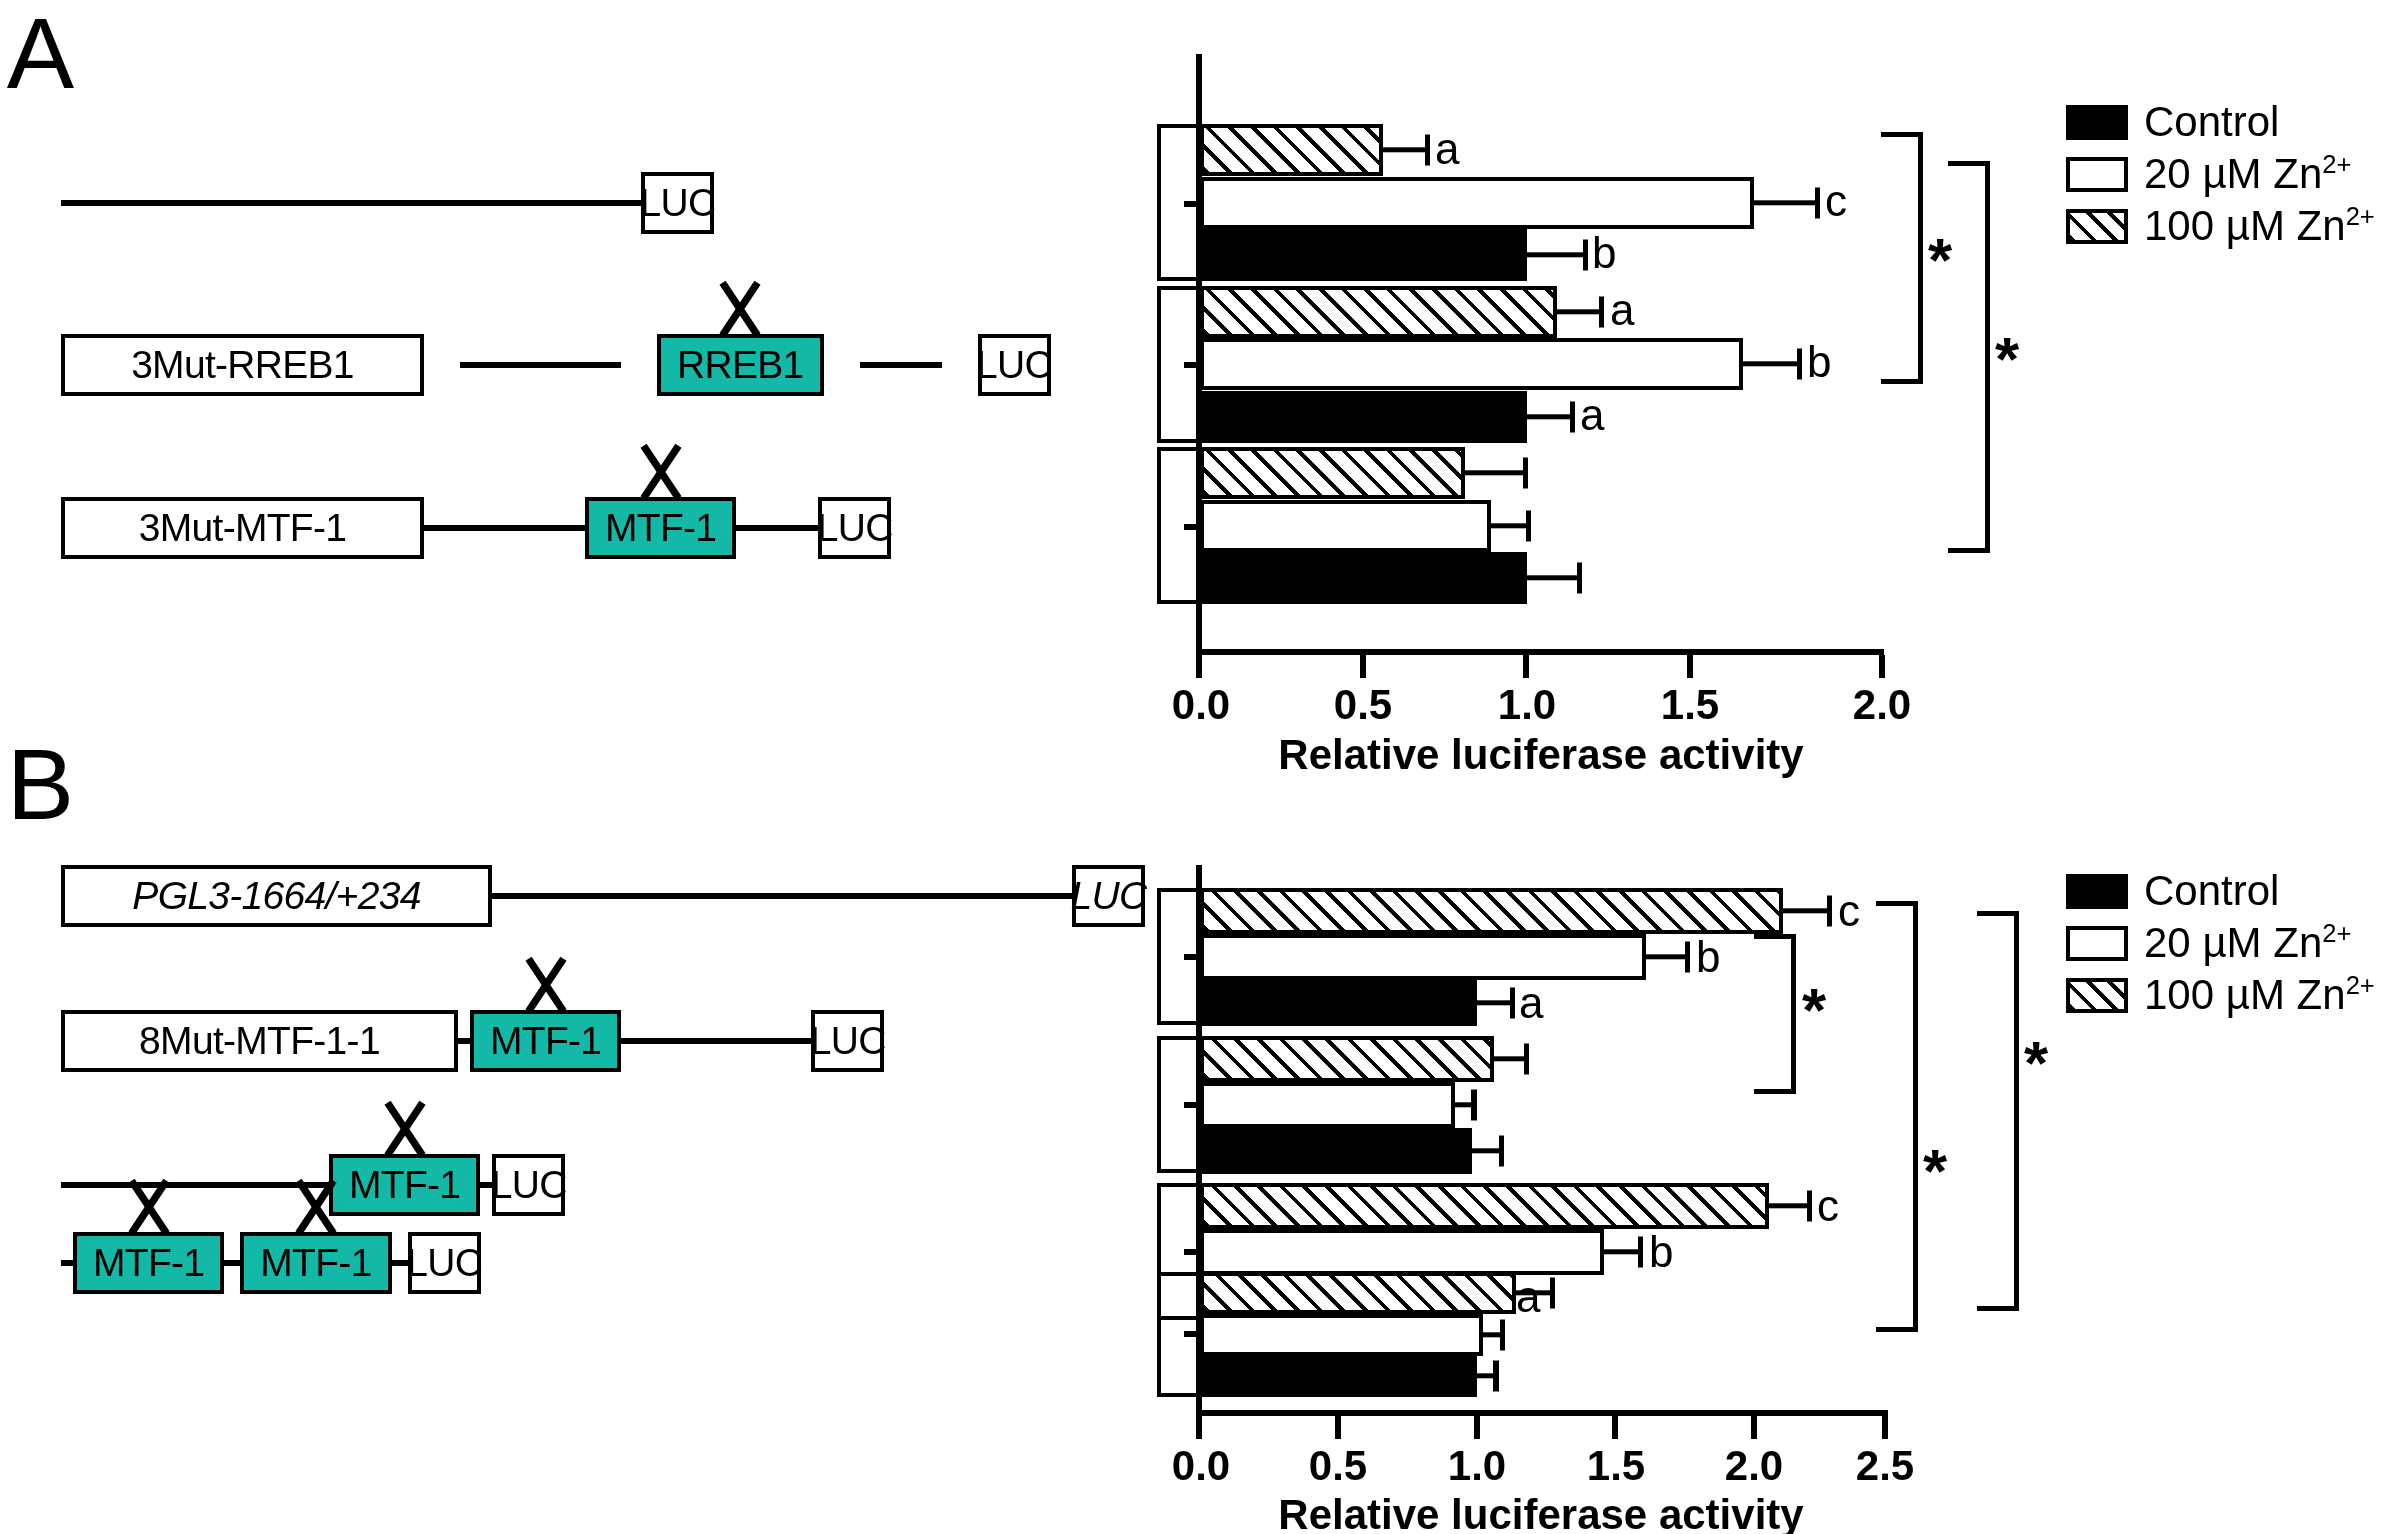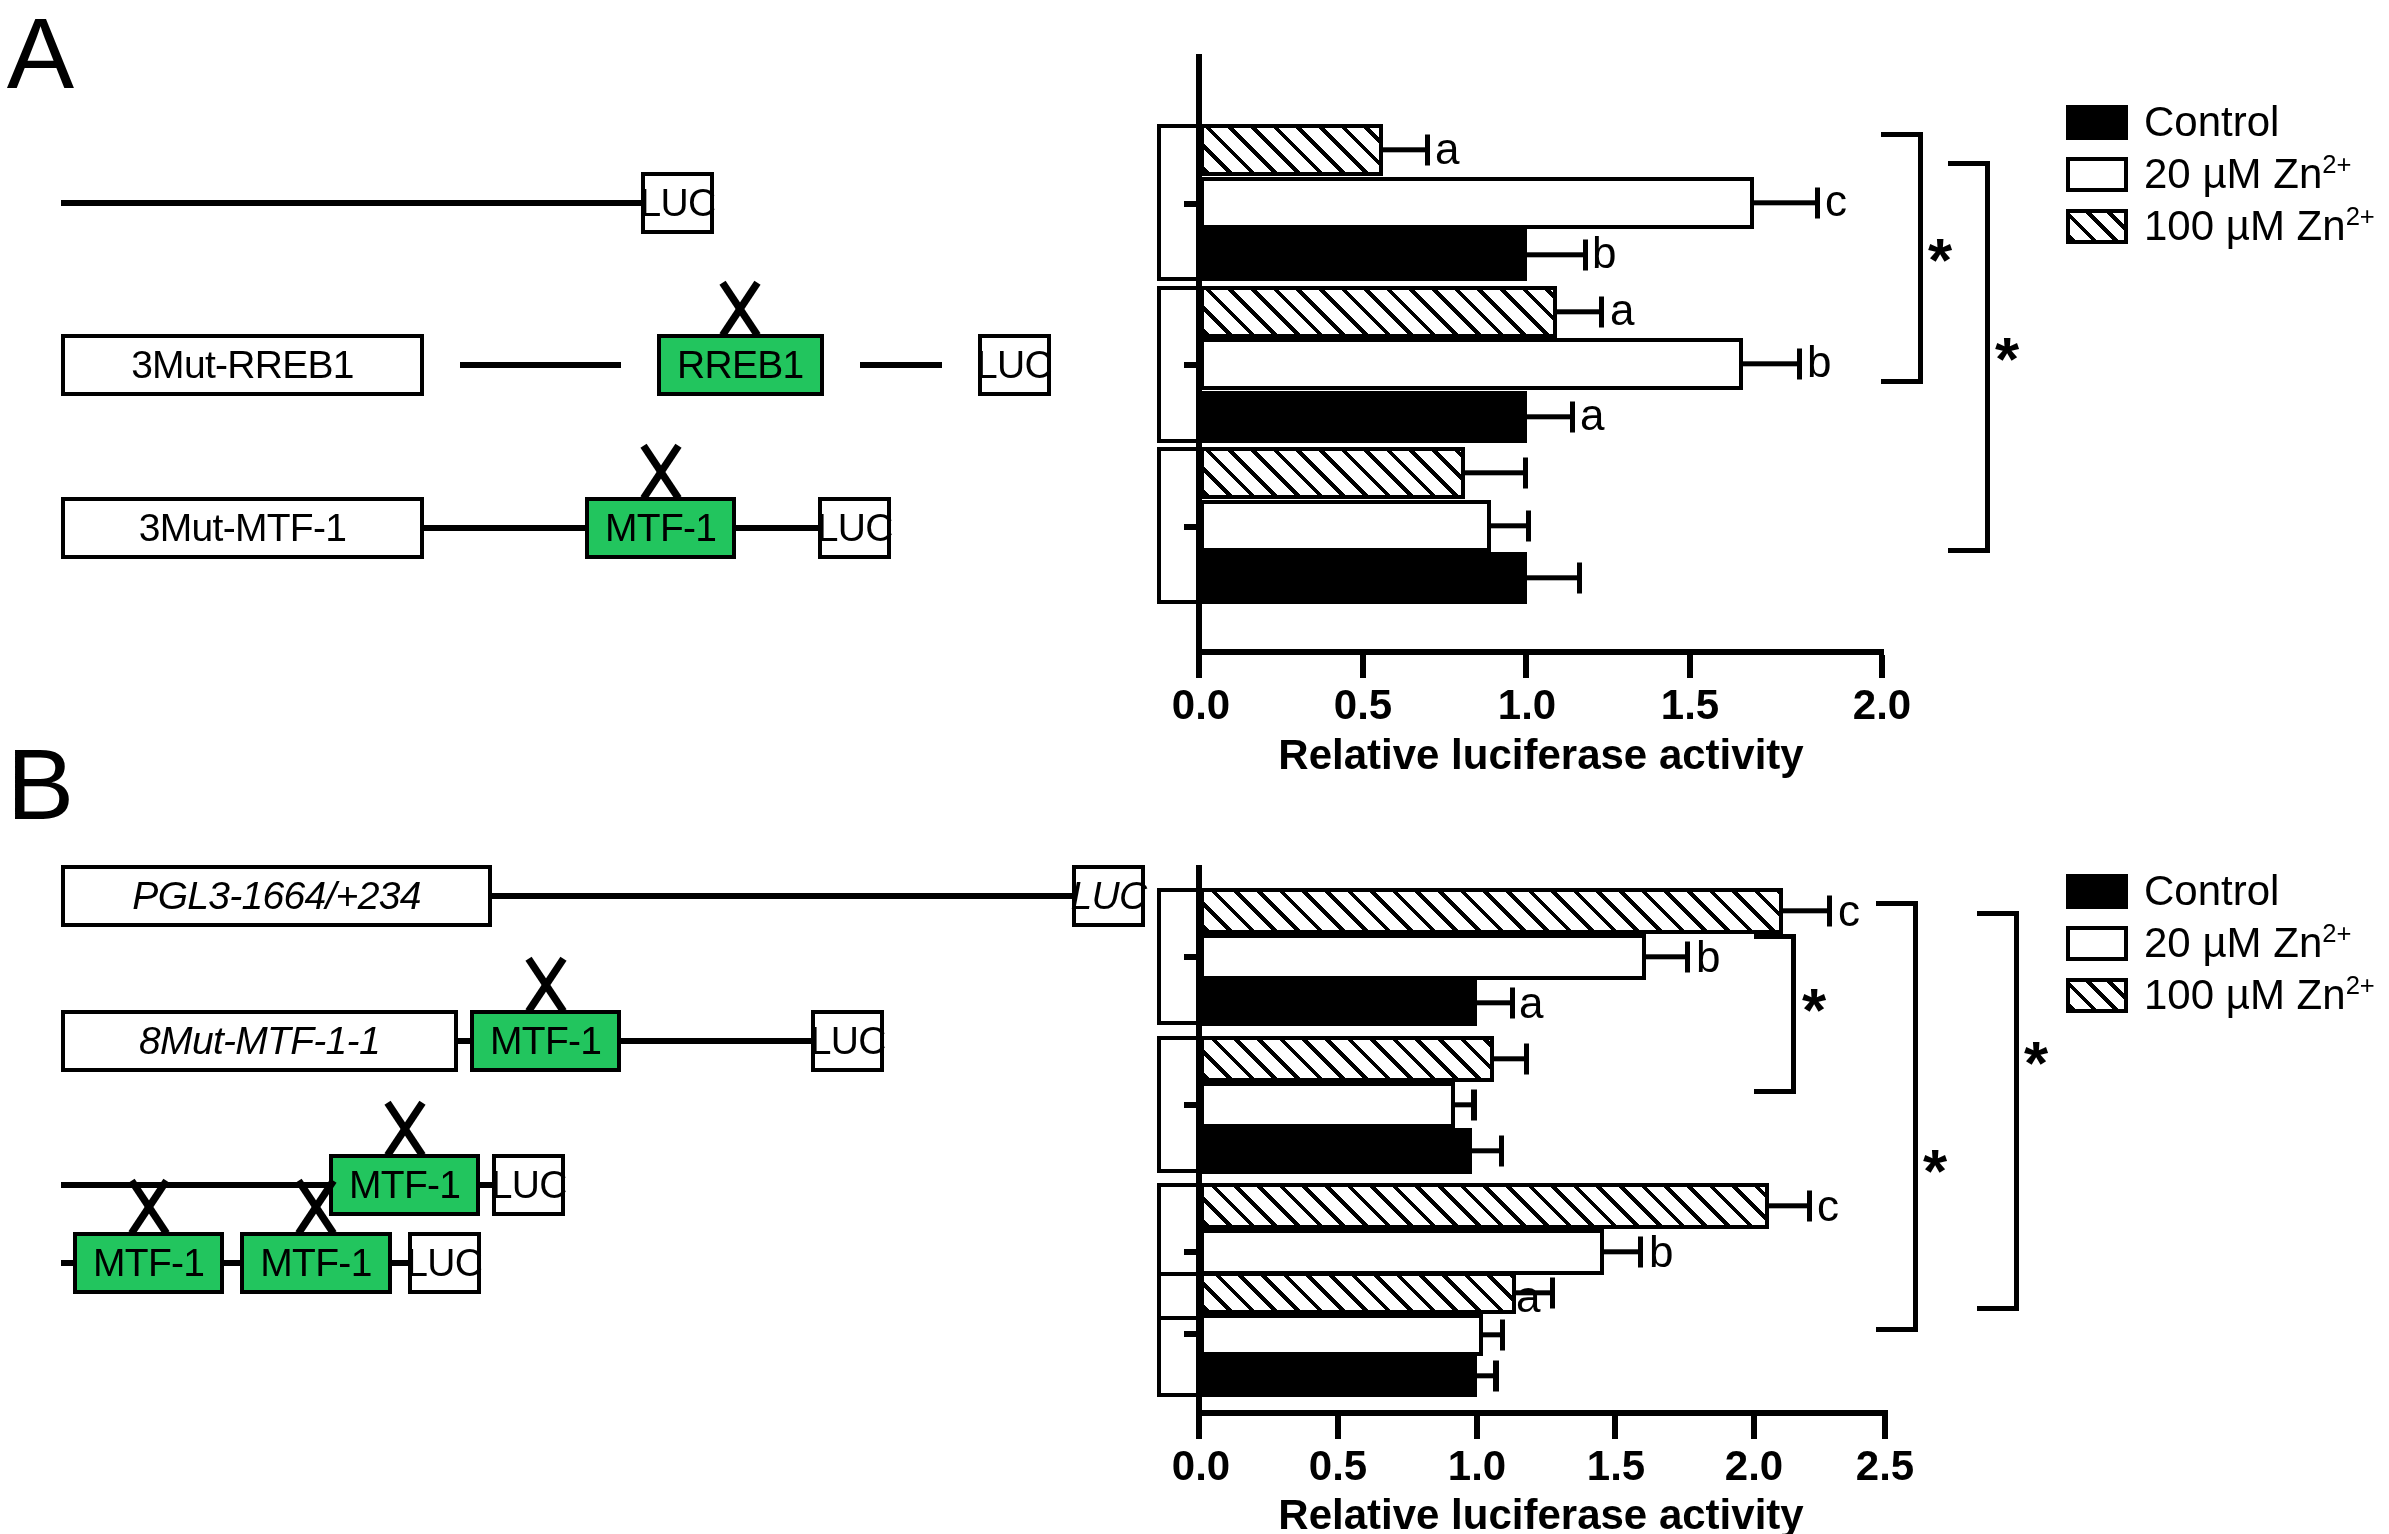--- a/index.html
+++ b/index.html
@@ -12,21 +12,21 @@
 
   .panel-letter{position:absolute;font-size:101px;font-weight:400;line-height:1;
                 font-family:"Liberation Sans", sans-serif;}
 
   
   .construct{position:absolute;display:flex;align-items:center;height:62px;}
   .cbox{box-sizing:border-box;border:4.7px solid #000;background:#fff;
         display:flex;align-items:center;justify-content:center;
         font-size:39px;height:62px;white-space:nowrap;letter-spacing:-0.7px;}
   .cbox.name{padding:0 10.8px;}
-  .cbox.gray{background:#22c55e;padding:0 16px;position:relative;}
+  .cbox.gray{background:#14b8a6;padding:0 16px;position:relative;}
   .cbox.luc{padding:0 5.4px;width:73px;}
   .connector{height:6px;background:#000;flex:0 0 auto;}
   .xmark{position:absolute;left:50%;top:-58px;transform:translateX(-50%);
          width:43px;height:58px;}
   .xmark svg{display:block;}
 
   
   .chart{position:absolute;}
   .axis-line{position:absolute;background:#000;}
   .tick{position:absolute;width:6px;background:#000;}
@@ -230,21 +230,21 @@
 
   <div class="panel-letter" style="left:6.7px;top:34px;">B</div>
 
   <div class="construct" style="left:61px;top:165px;font-style:italic;">
     <div class="cbox name" style="width:431px;">PGL3-1664/+234</div>
     <div class="connector" style="width:580px;"></div>
     <div class="cbox luc">LUC</div>
   </div>
 
   <div class="construct" style="left:61px;top:310px;">
-    <div class="cbox name" style="width:397px;font-style:italic;">8Mut-MTF-1-1</div>
+    <div class="cbox name" style="width:397px;">8Mut-MTF-1-1</div>
     <div class="connector" style="width:12px;"></div>
     <div class="cbox gray">
       <span class="xmark">
         <svg width="43" height="58" viewBox="0 0 64 86">
           <line x1="6" y1="4" x2="58" y2="82" stroke="#000" stroke-width="11"></line>
           <line x1="58" y1="4" x2="6" y2="82" stroke="#000" stroke-width="11"></line>
         </svg>
       </span>
       <span>MTF-1</span>
     </div>

